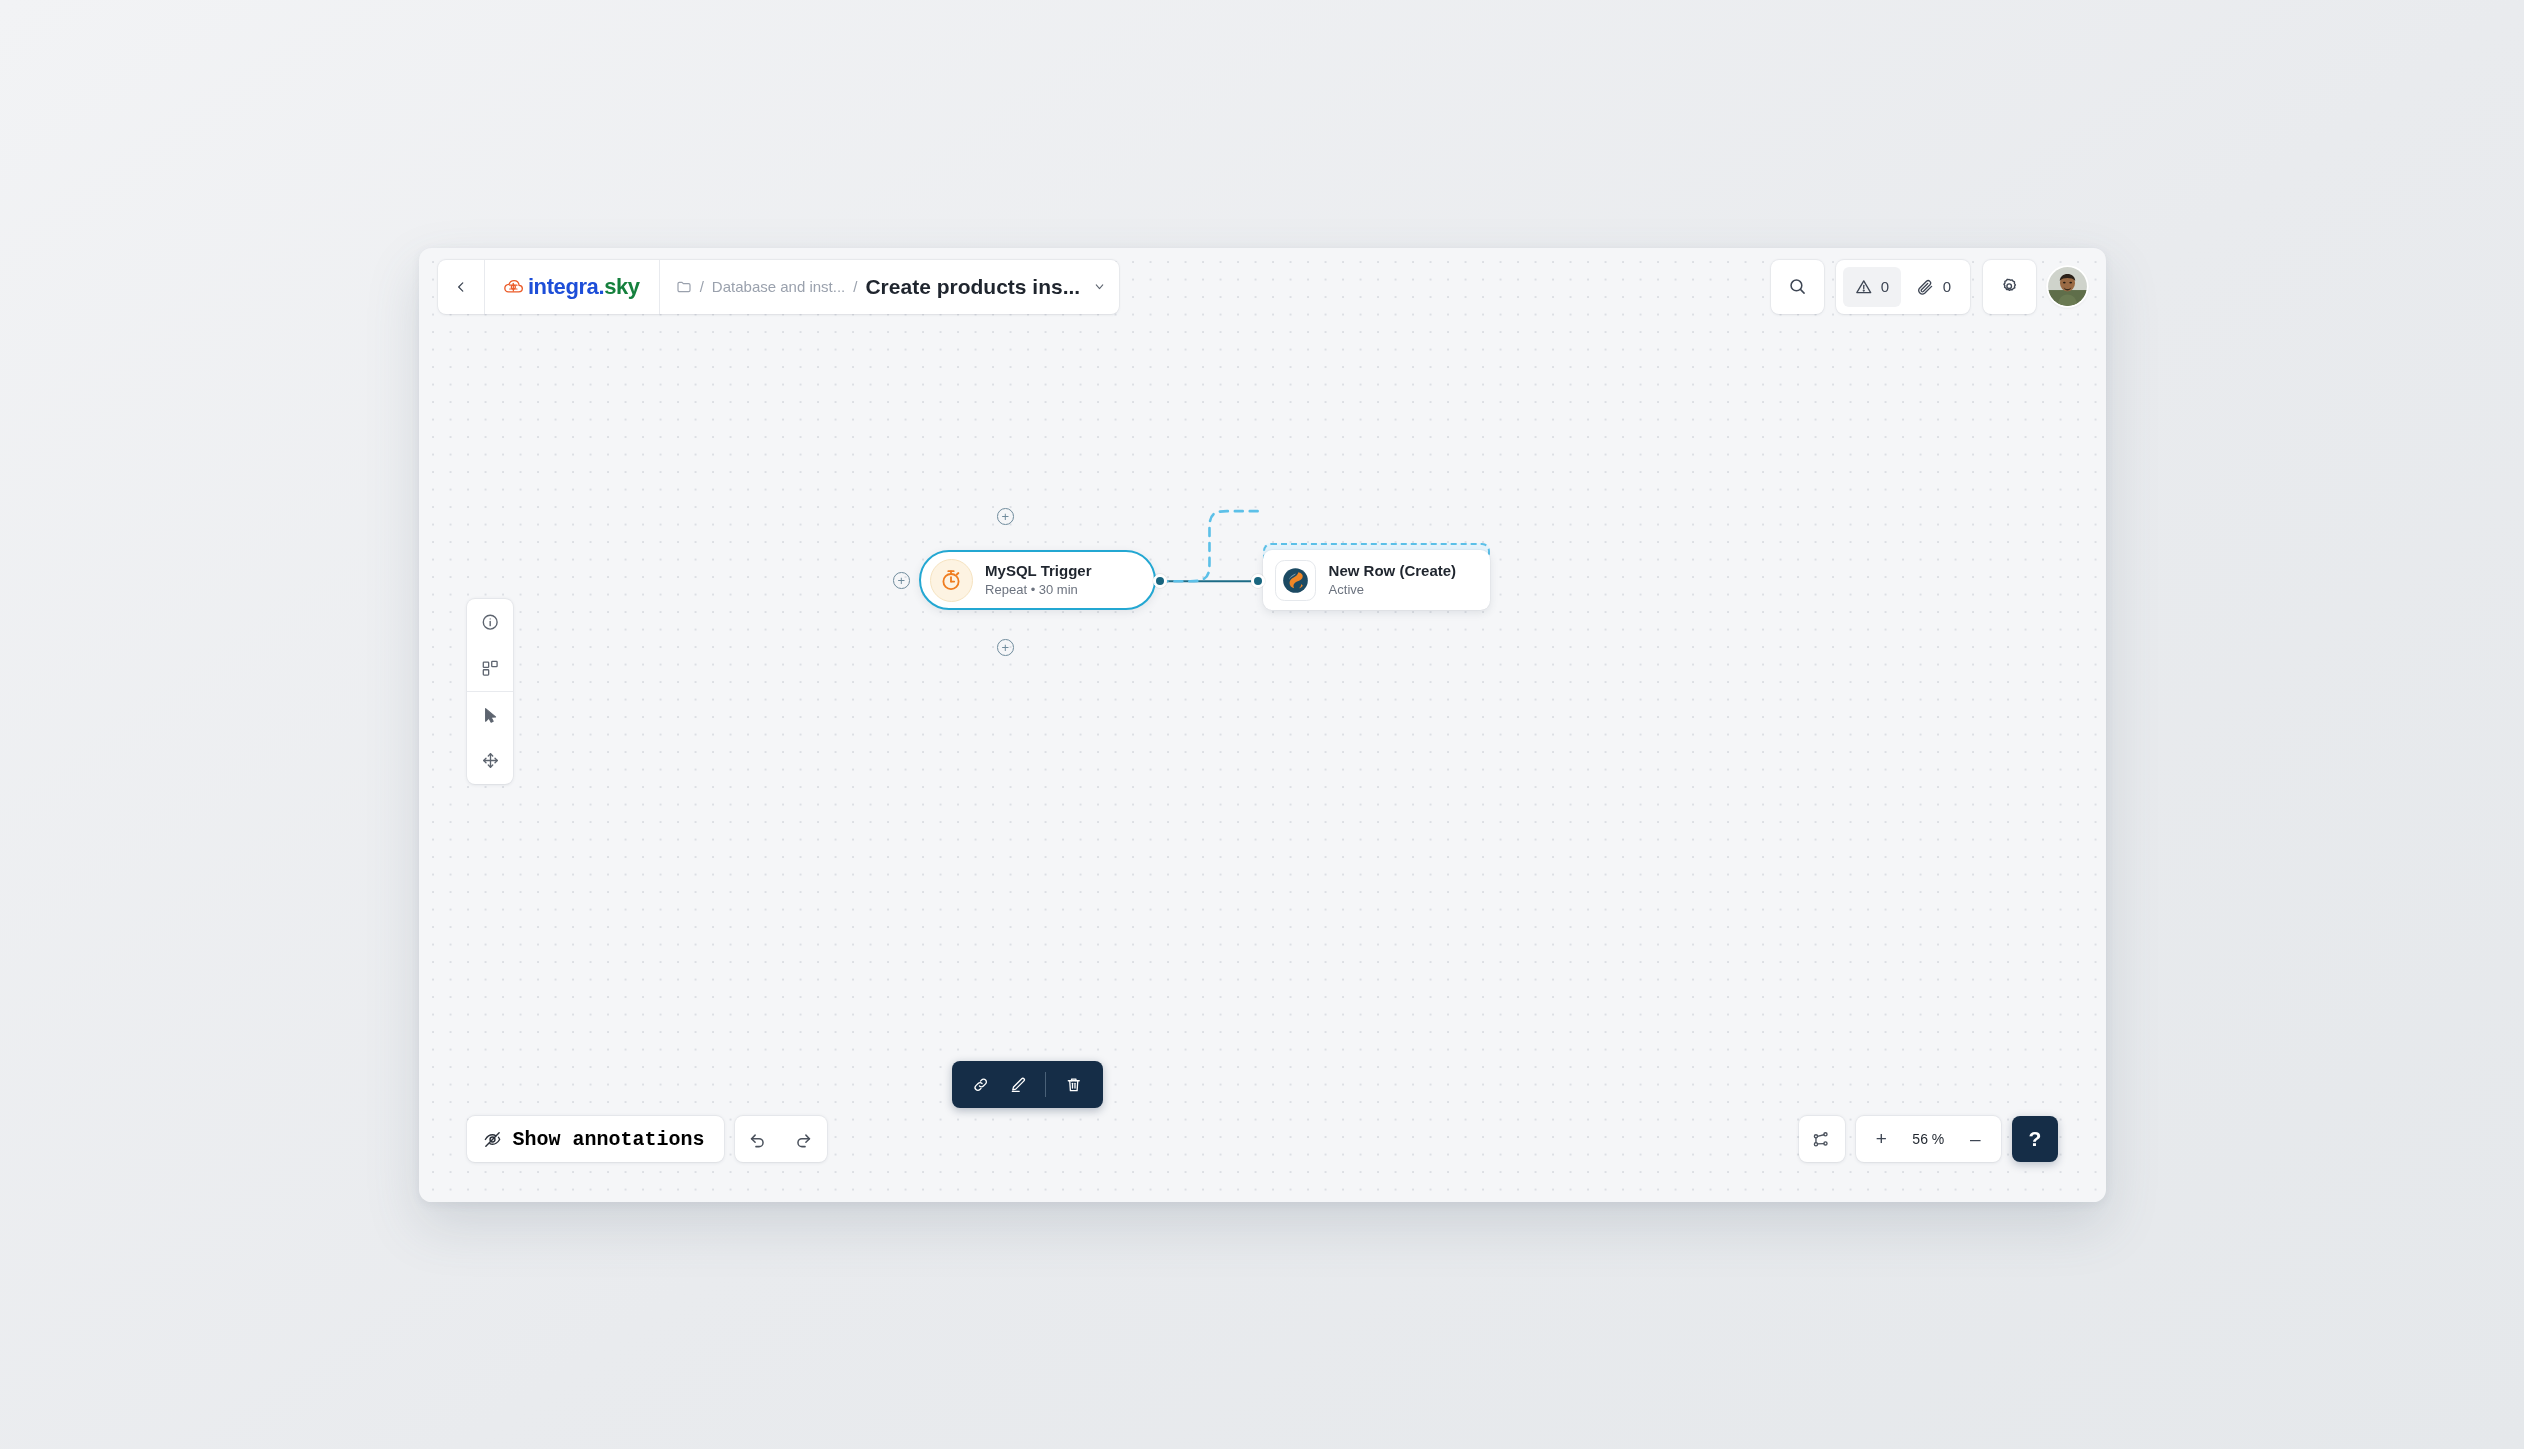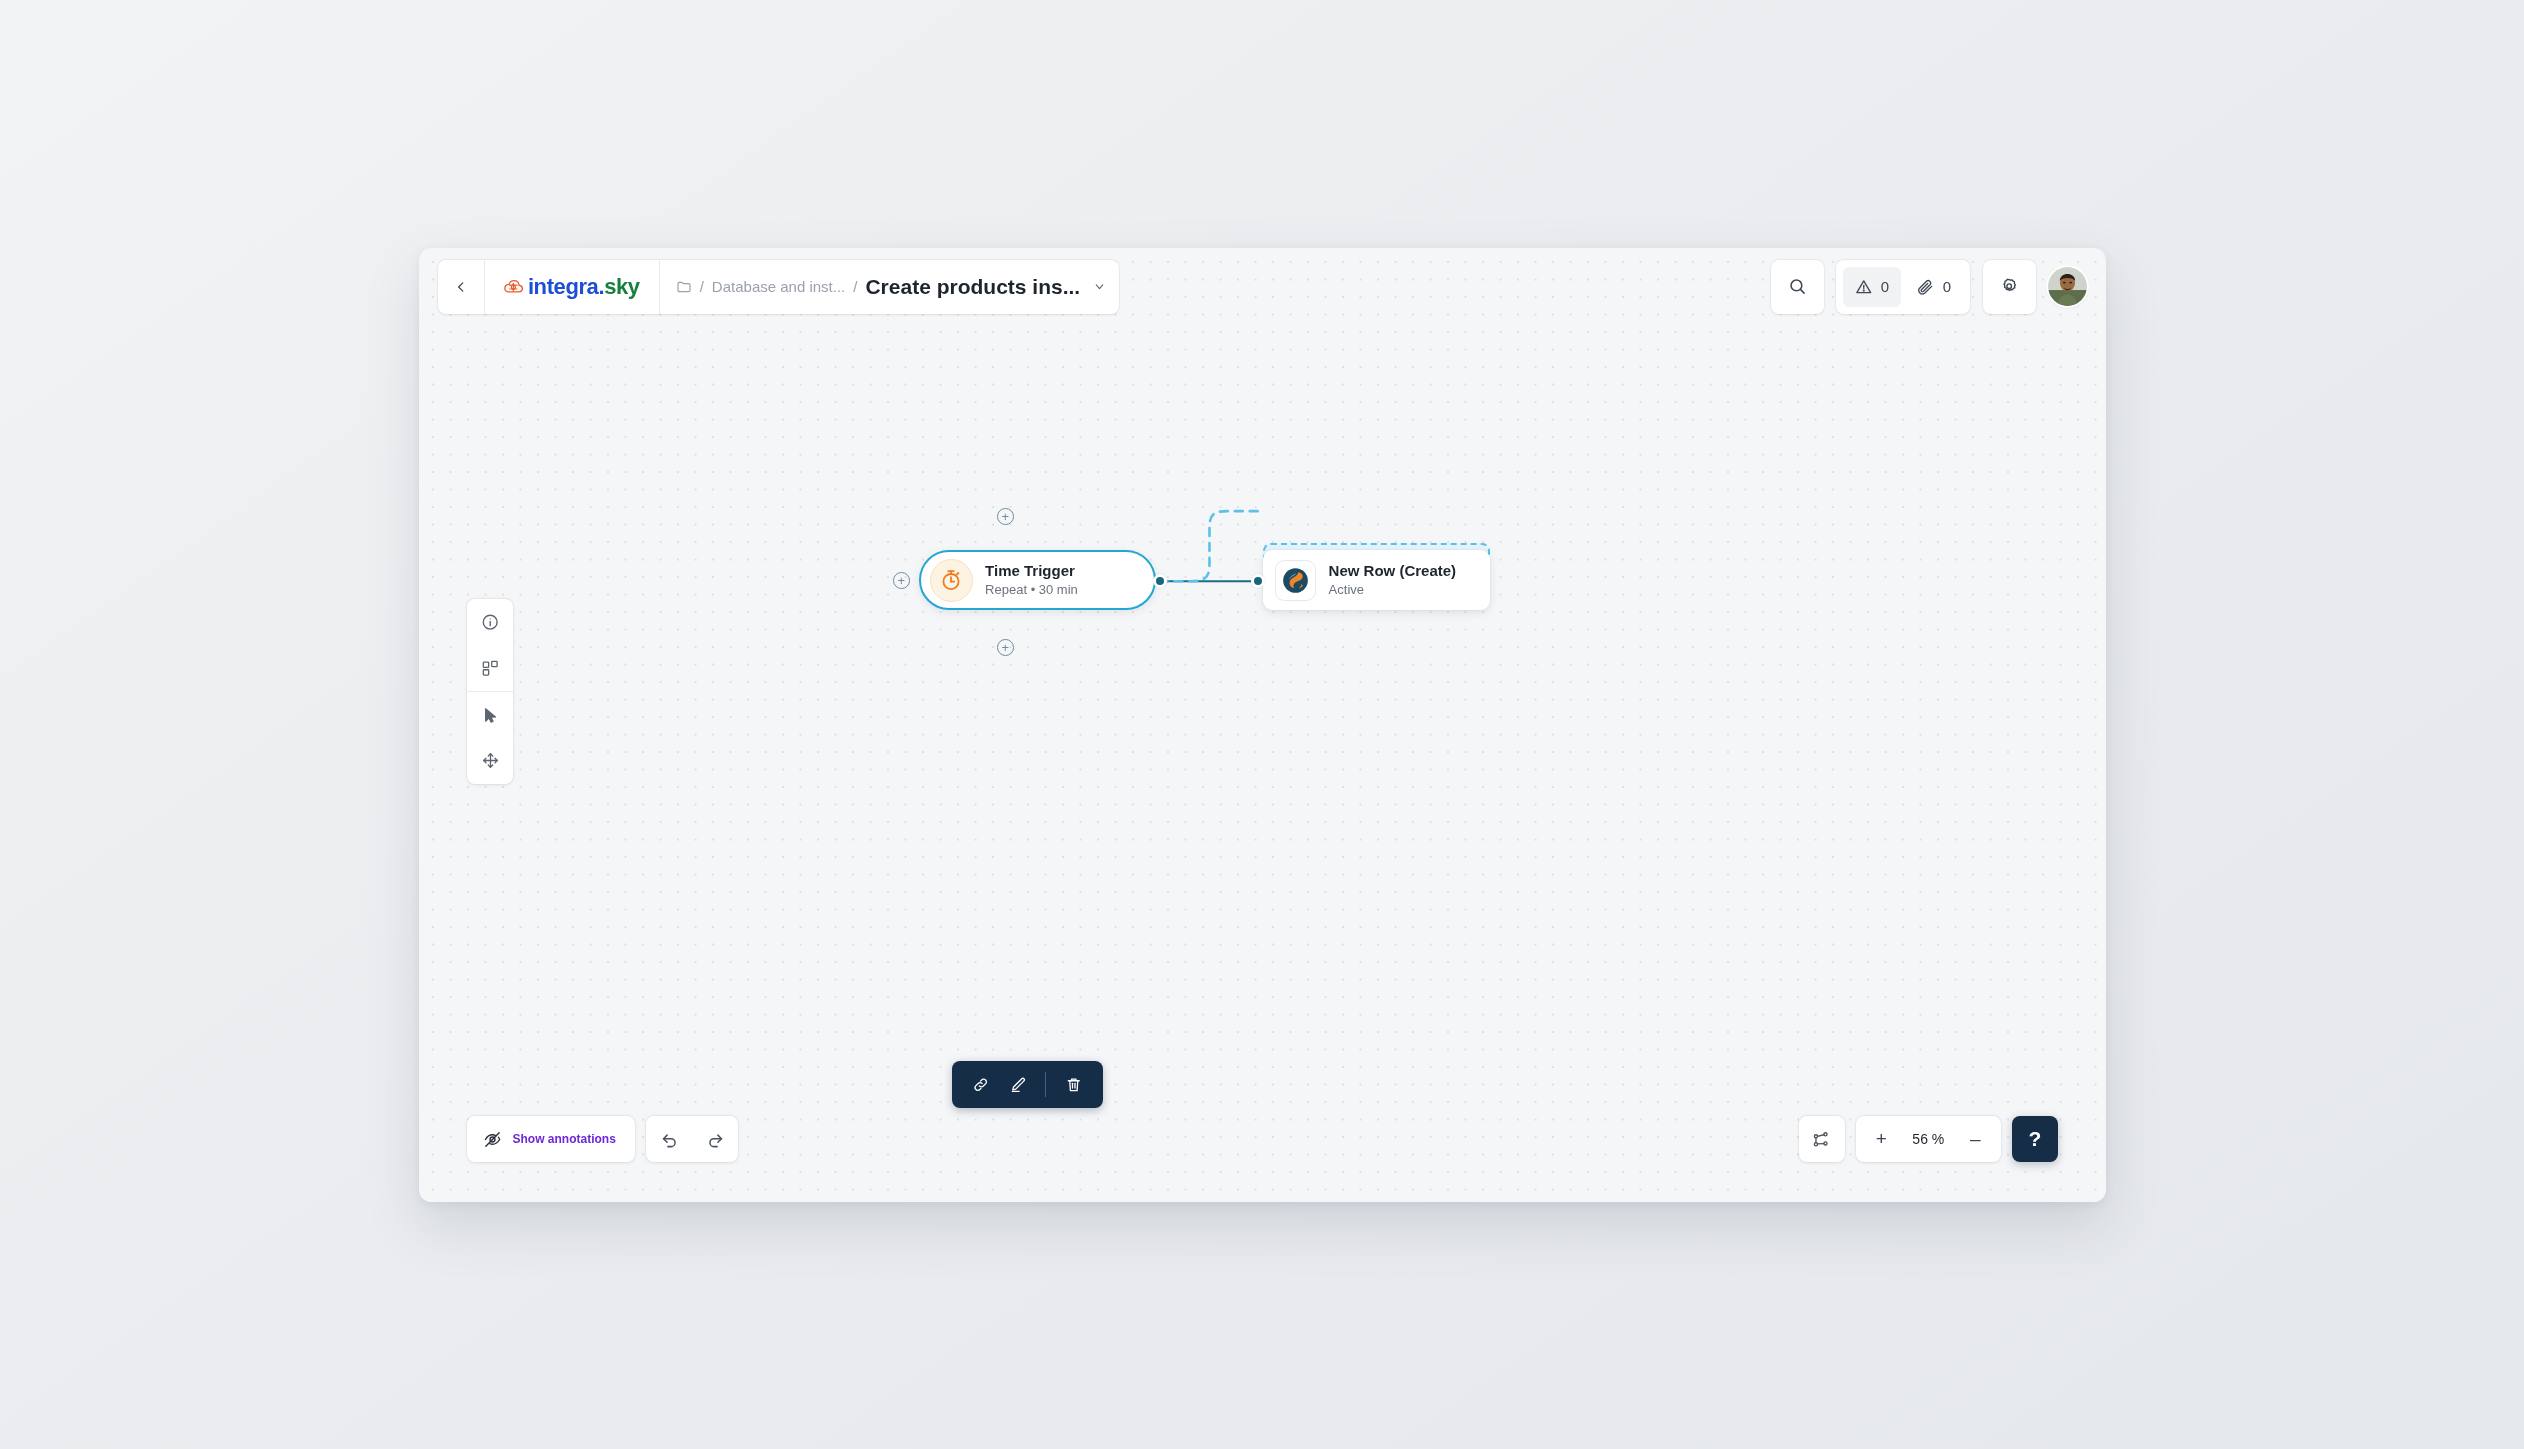--- a/index.html
+++ b/index.html
@@ -239,21 +239,21 @@
   #bottom-right { position: absolute; right: 48px; bottom: 40px; display: flex; gap: 11.4px; align-items: center; }
   .bar {
     background: #ffffff; border-radius: 8px; height: 46px;
     display: flex; align-items: center;
     box-shadow: 0 0.9px 3.5px rgba(60,70,90,.12), 0 0 0 0.9px rgba(60,70,90,.035);
   }
   #show-annotations-btn {
     padding: 0 19px 0 16px; gap: 10.5px; cursor: pointer;
     display: flex; align-items: center; height: 46px; border-radius: 8px;
   }
-  #show-annotations-btn span { font-size: 12px; font-weight: bold; color: #6d28d9; white-space: nowrap; }
+  #show-annotations-btn span { font-size: 20px; font-weight: bold; color: #000000; white-space: nowrap; font-family: Liberation Mono, monospace; }
   .icon-btn { width: 46px; height: 46px; display: flex; align-items: center; justify-content: center; cursor: pointer; color: #4a515c; border-radius: 8px; }
   #zoom-bar { padding: 0 5.3px; gap: 0; }
   .zoom-step { width: 40px; height: 46px; display: flex; align-items: center; justify-content: center; cursor: pointer; color: #3e4654; font-size: 19px; }
   #zoom-level { font-size: 14px; color: #1f252e; min-width: 54px; text-align: center; cursor: pointer; }
   #help-button {
     width: 46px; height: 46px; border-radius: 8px; background: #152d47;
     color: #ffffff; font-size: 21px; font-weight: bold;
     display: flex; align-items: center; justify-content: center; cursor: pointer;
     box-shadow: 0 2.6px 8px rgba(20,40,70,.25);
   }
@@ -414,21 +414,21 @@
         <svg width="24" height="24" viewBox="0 0 24 24" fill="none" stroke="#ef7c1f" stroke-width="1.8" stroke-linecap="round">
           <circle cx="12" cy="13.6" r="7.6"></circle>
           <line x1="12" y1="13.6" x2="12" y2="9.2"></line>
           <line x1="12" y1="13.6" x2="15.2" y2="13.6"></line>
           <line x1="9.3" y1="3.2" x2="14.7" y2="3.2"></line>
           <line x1="12" y1="3.2" x2="12" y2="6"></line>
           <line x1="17.8" y1="6.5" x2="19.4" y2="5"></line>
         </svg>
       </div>
       <div class="node-text">
-        <div class="node-title">Time Trigger</div>
+        <div class="node-title">MySQL Trigger</div>
         <div class="node-sub">Repeat • 30 min</div>
       </div>
     </div>
     <div class="port" style="left:734px; top:326px;"></div>
 
     <div id="node-mysql">
       <div id="mysql-icon-wrap">
         <svg width="29" height="29" viewBox="0 0 40 40">
           <circle cx="20" cy="20" r="17" fill="#1c4a63"></circle>
           <path d="M24 8.5c-1 3.6-3.6 5.5-6.6 7.2-3.3 1.9-5.6 4.2-5.6 7.6 0 3.6 2.6 6.4 6.3 7.3-1-1.8-1.2-3.6-.4-5.3 1.1-2.4 3.6-3.5 6.4-4.6 3.2-1.3 5.3-3 5.8-5.8.5-2.7-1-5.2-5.9-6.4z" fill="#f08626"></path>

